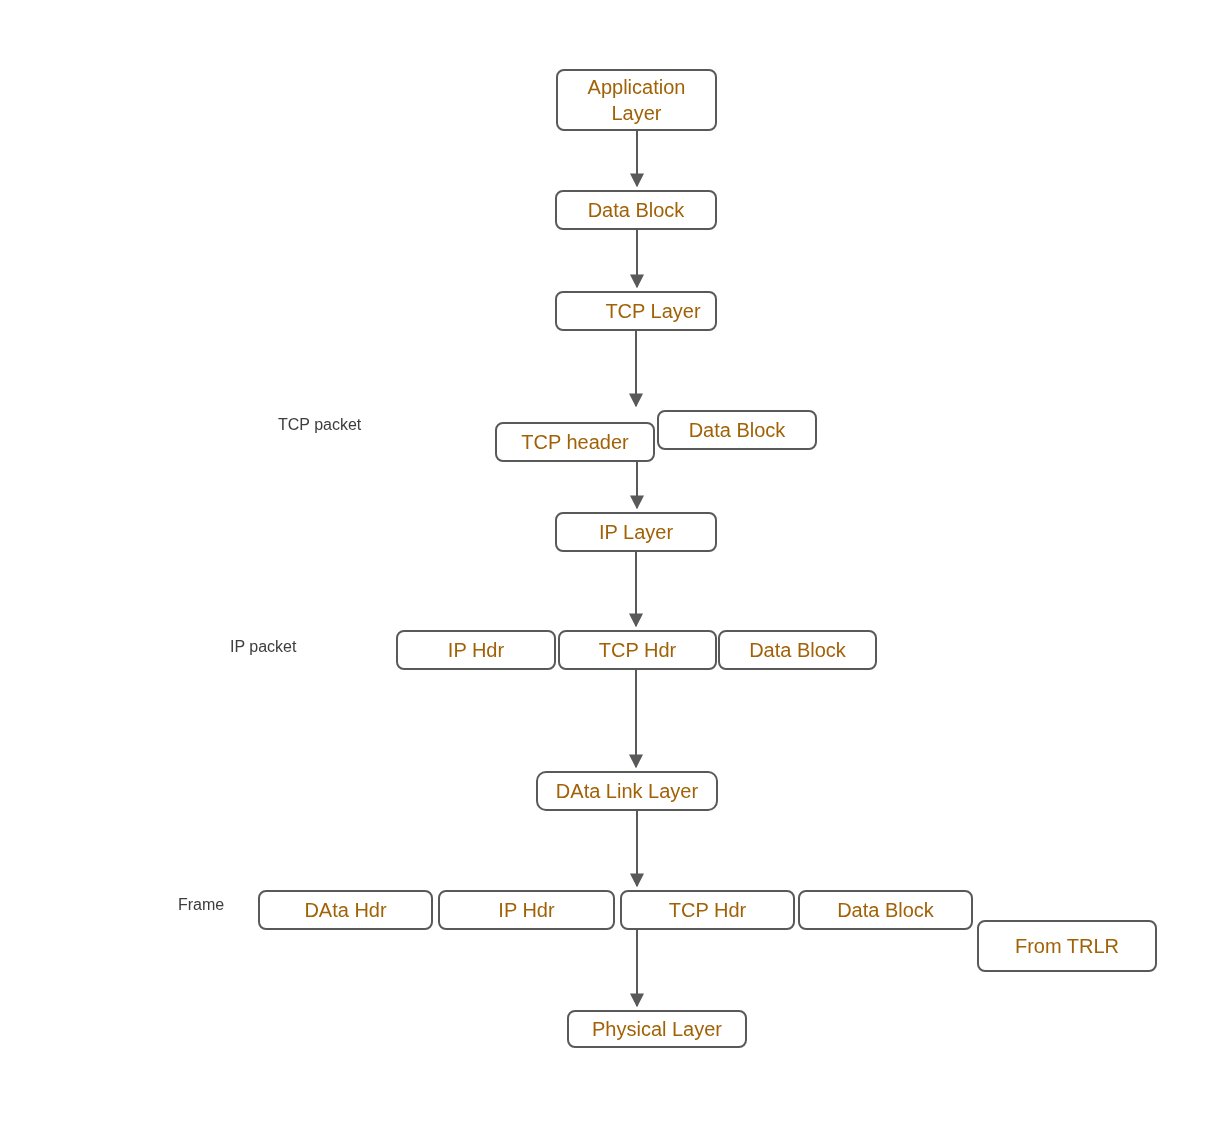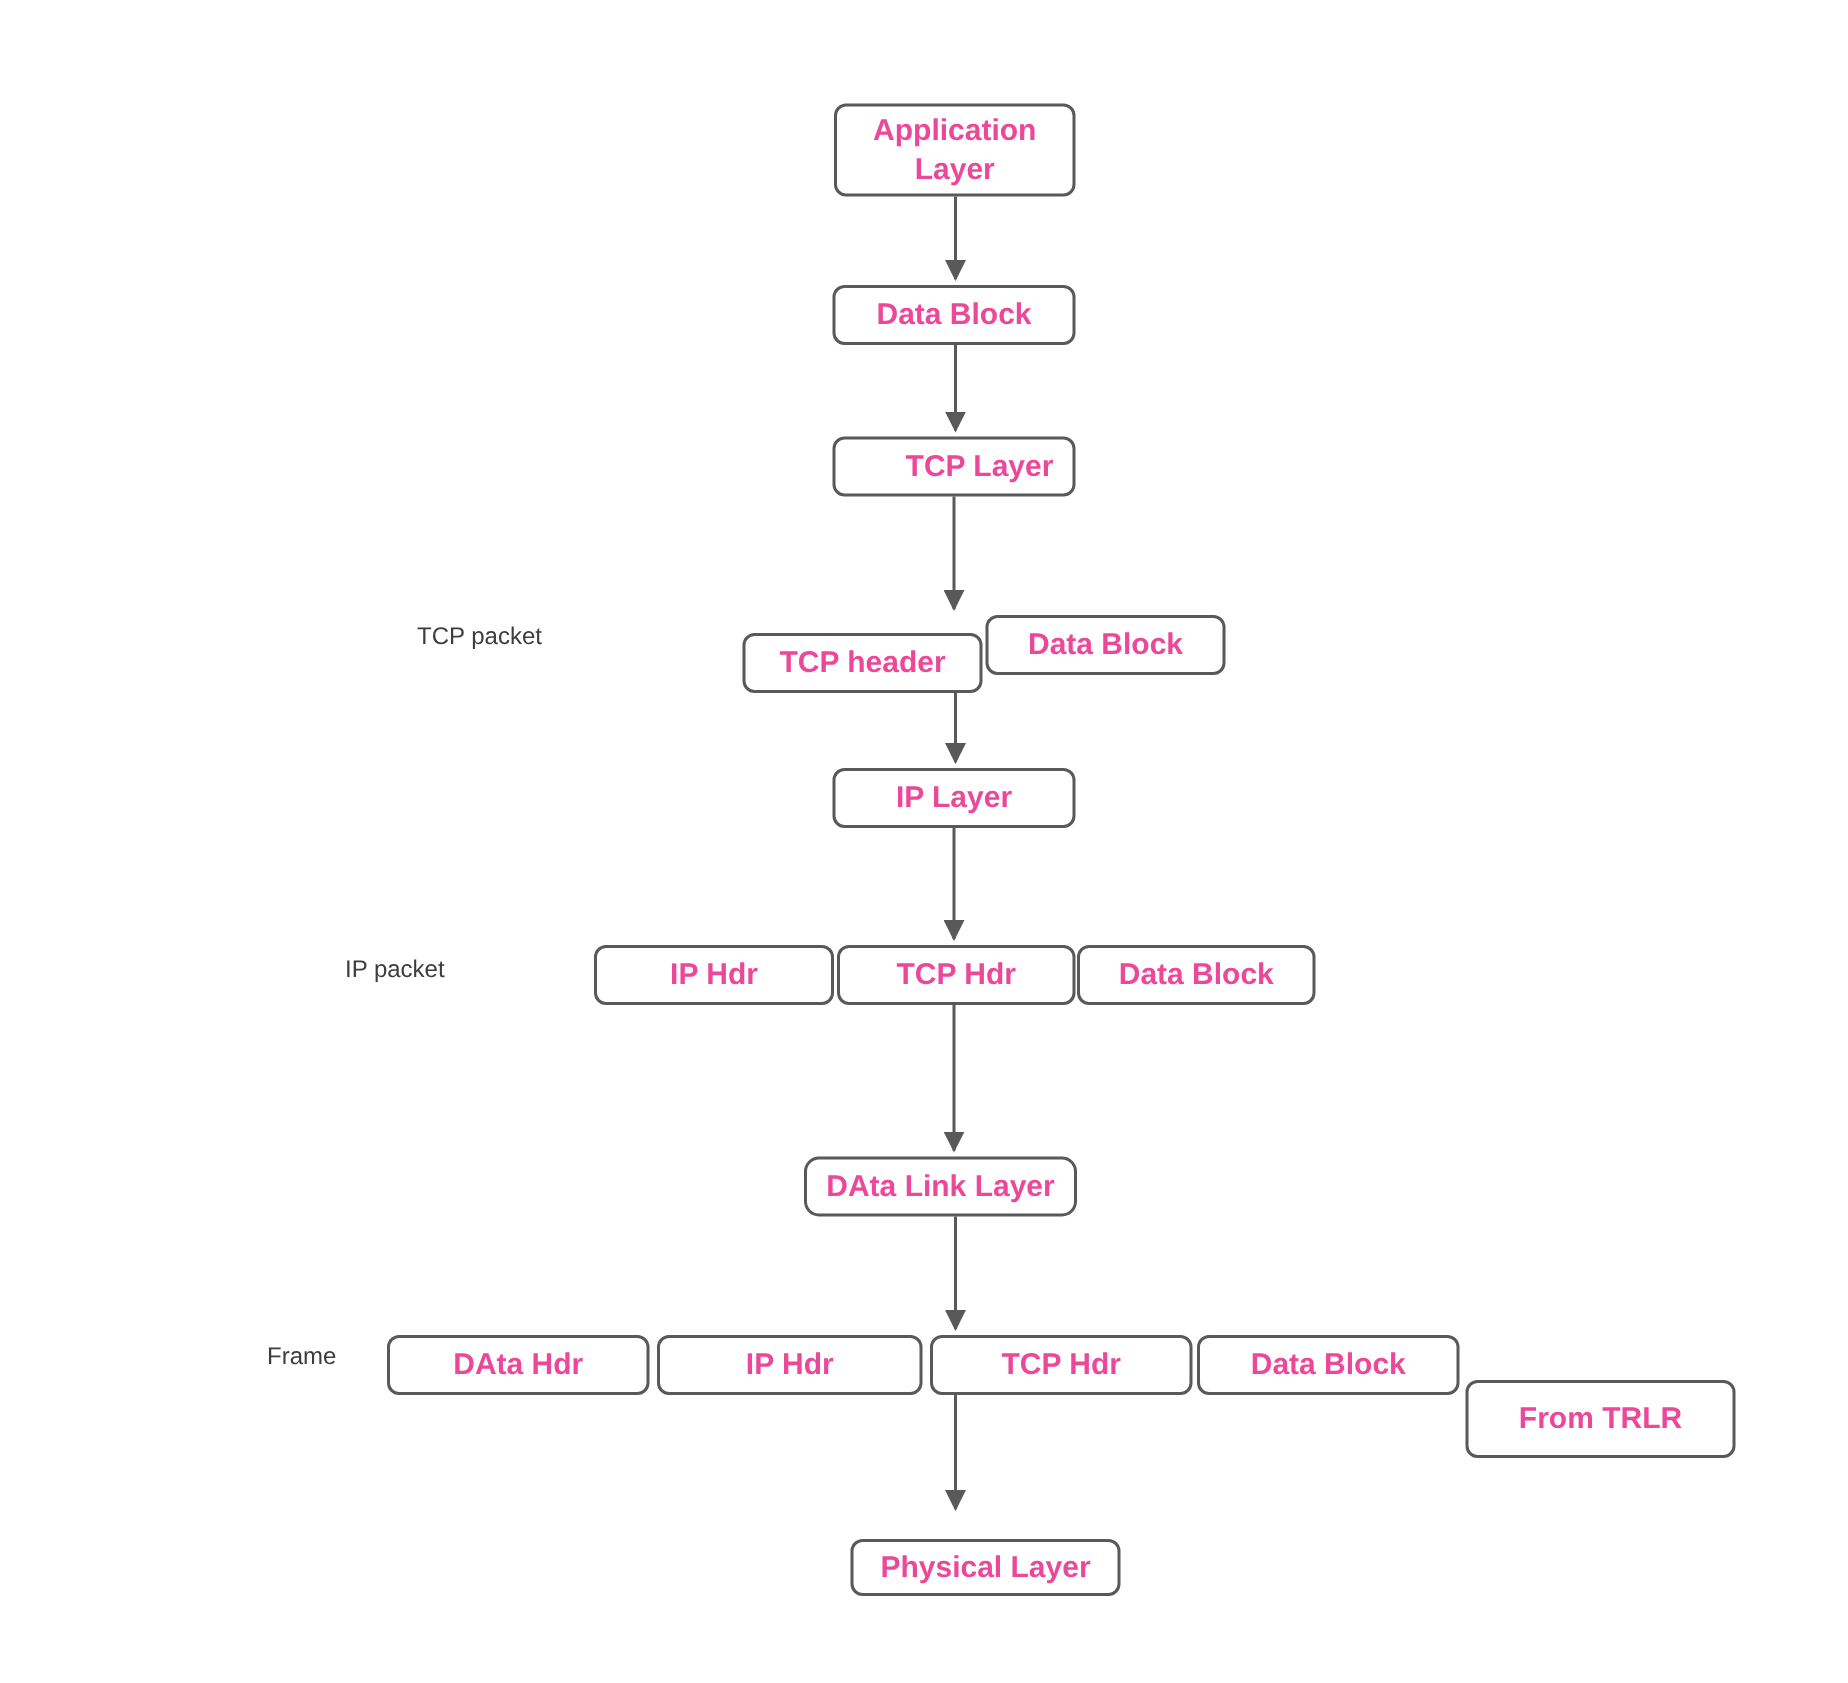--- a/index.html
+++ b/index.html
@@ -14,30 +14,29 @@
     background: #ffffff;
     font-family: "Liberation Sans", sans-serif;
     overflow: hidden;
   }
   .node {
     position: absolute;
     box-sizing: border-box;
     background: #ffffff;
     border: 2px solid #595959;
     border-radius: 8px;
-    color: #ec4899;
+    color: #a16207;
     font-size: 20px;
     line-height: 1.3;
     display: flex;
     align-items: center;
     justify-content: center;
     text-align: center;
     padding: 0 6px;
     z-index: 2;
-    font-weight: bold;
   }
   .row-label {
     position: absolute;
     color: #3d3d3d;
     font-size: 16px;
     white-space: nowrap;
     z-index: 2;
   }
   svg.arrows {
     position: absolute;
@@ -100,15 +99,15 @@
   <div class="node" style="left:258px; top:890px; width:175px; height:40px;">DAta Hdr</div>
 
   <div class="node" style="left:438px; top:890px; width:177px; height:40px;">IP Hdr</div>
 
   <div class="node" style="left:620px; top:890px; width:175px; height:40px;">TCP Hdr</div>
 
   <div class="node" style="left:798px; top:890px; width:175px; height:40px;">Data Block</div>
 
   <div class="node" style="left:977px; top:920px; width:180px; height:52px;">From TRLR</div>
 
-  <div class="node" style="left:567px; top:1010px; width:180px; height:38px;margin-top:16px;">Physical Layer</div>
+  <div class="node" style="left:567px; top:1010px; width:180px; height:38px;">Physical Layer</div>
 
 </div>
 
 </body></html>

